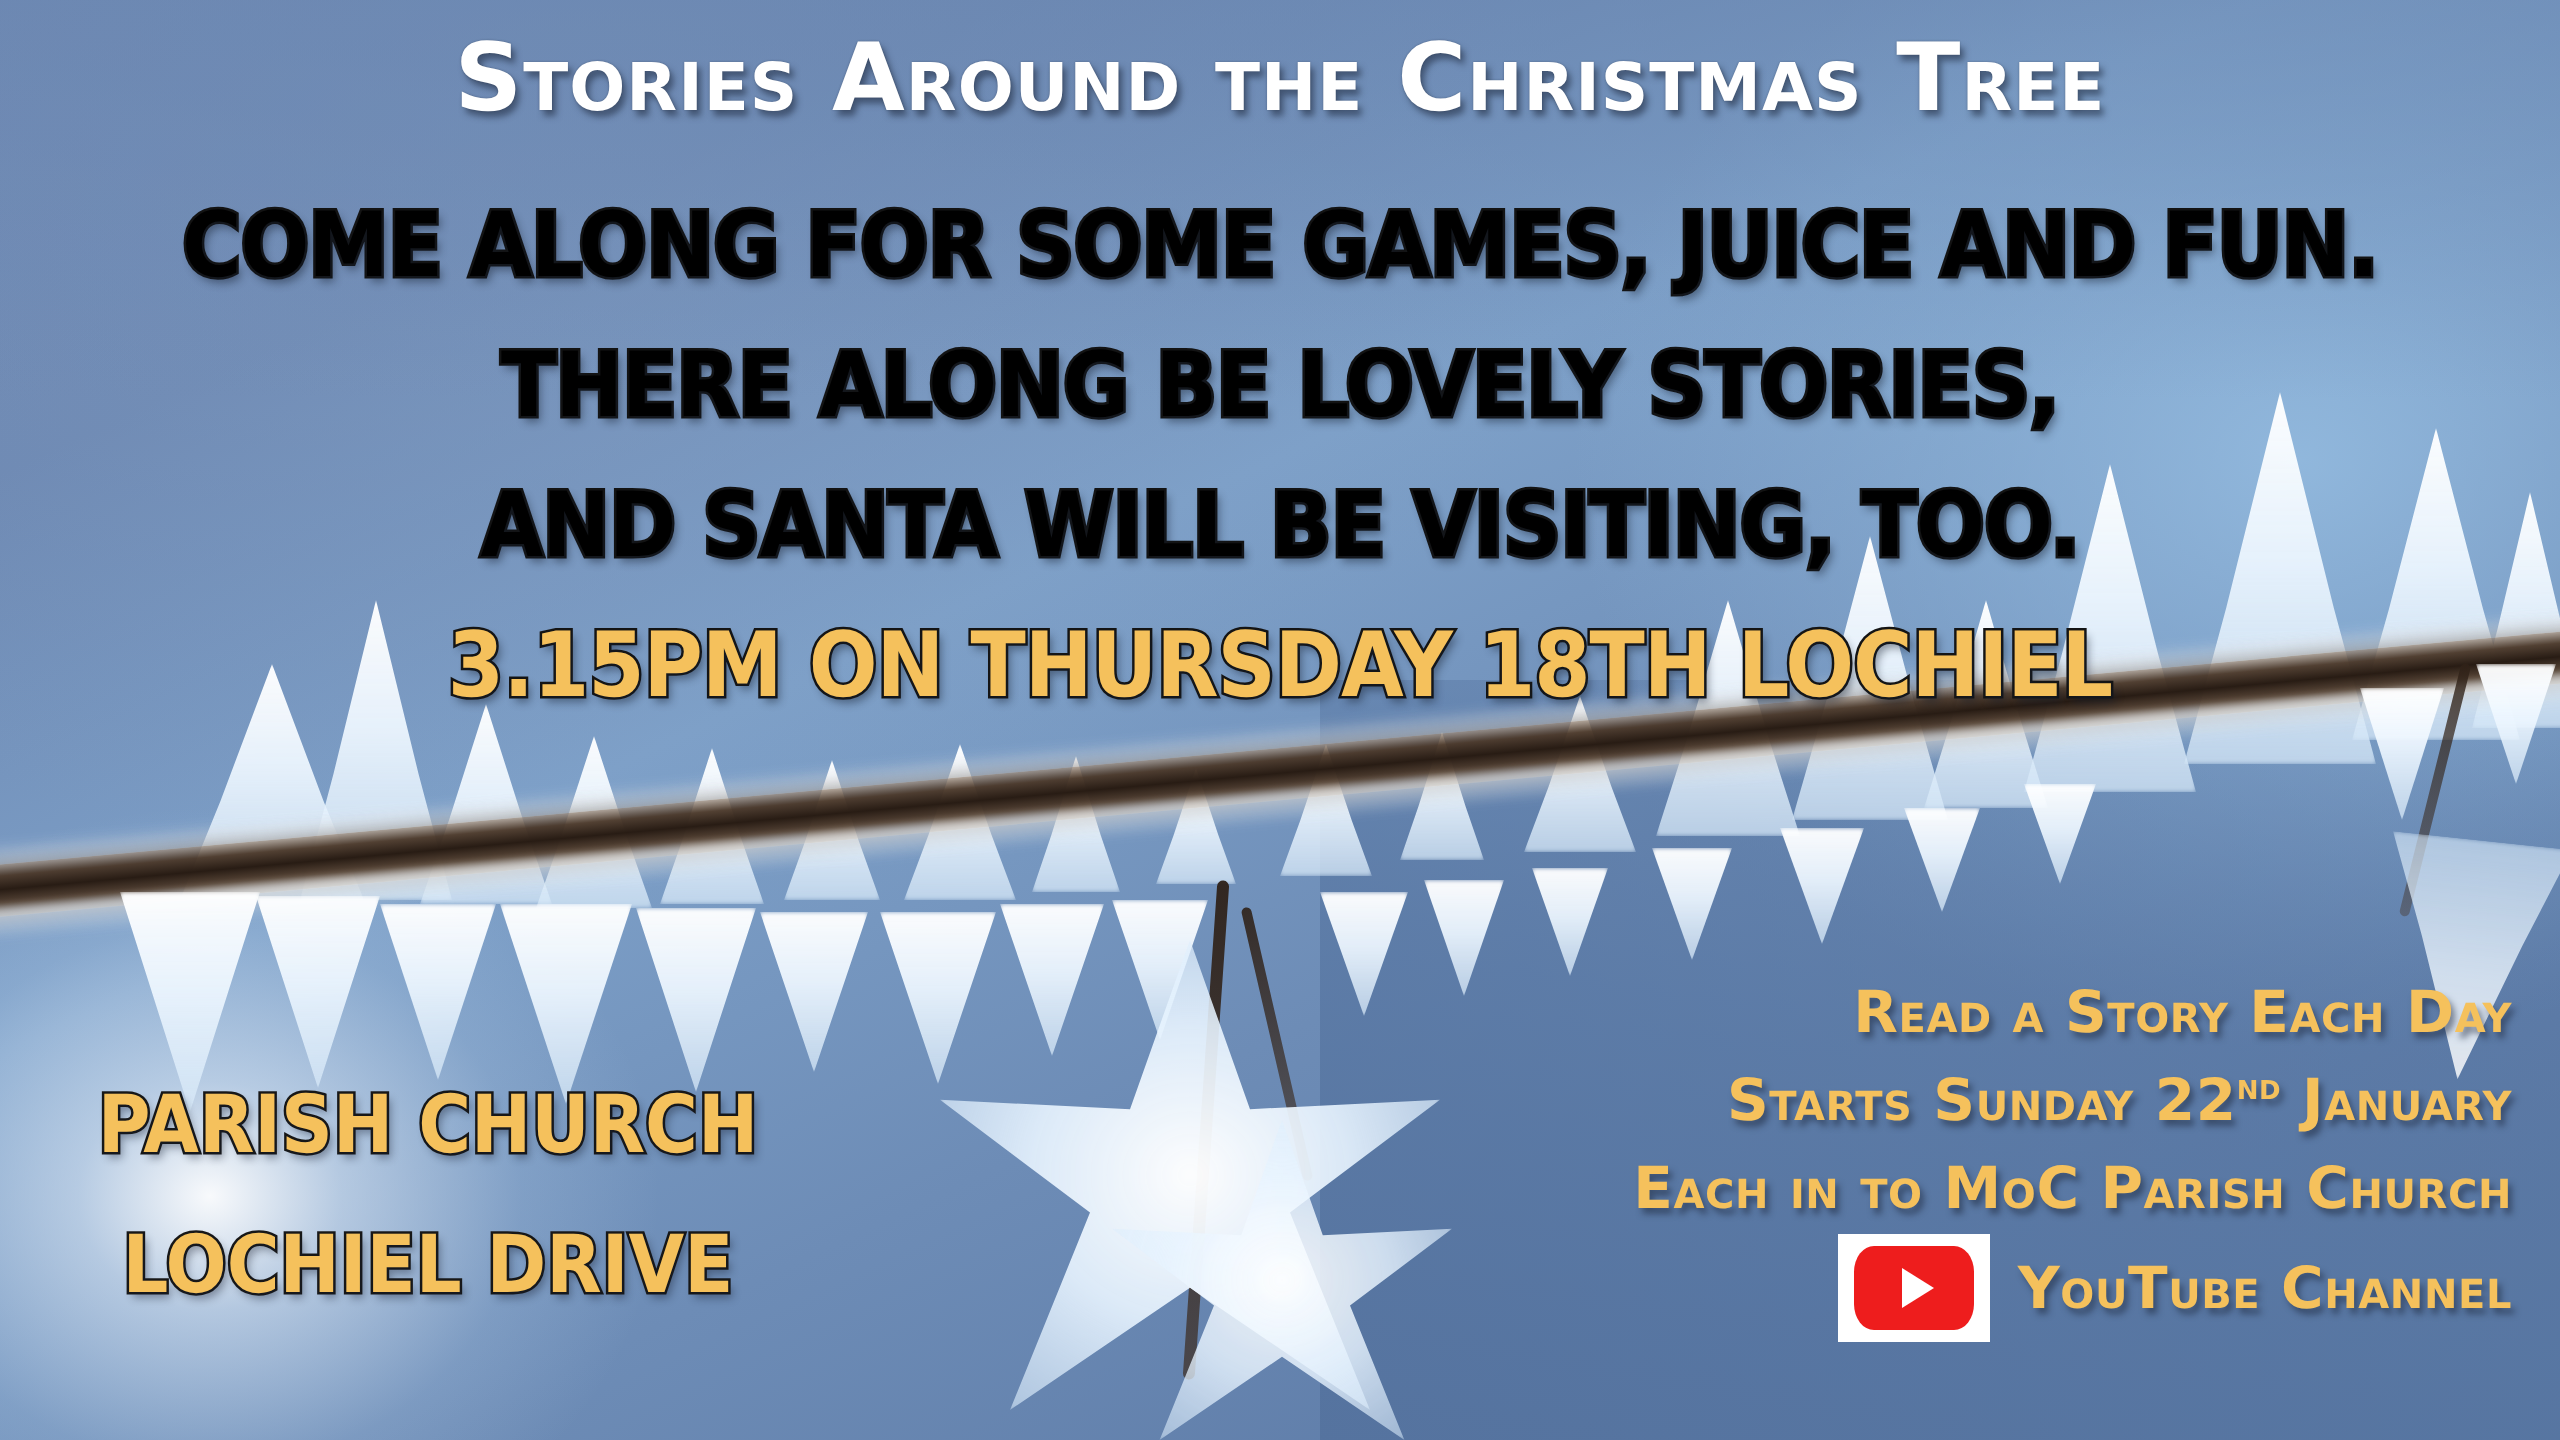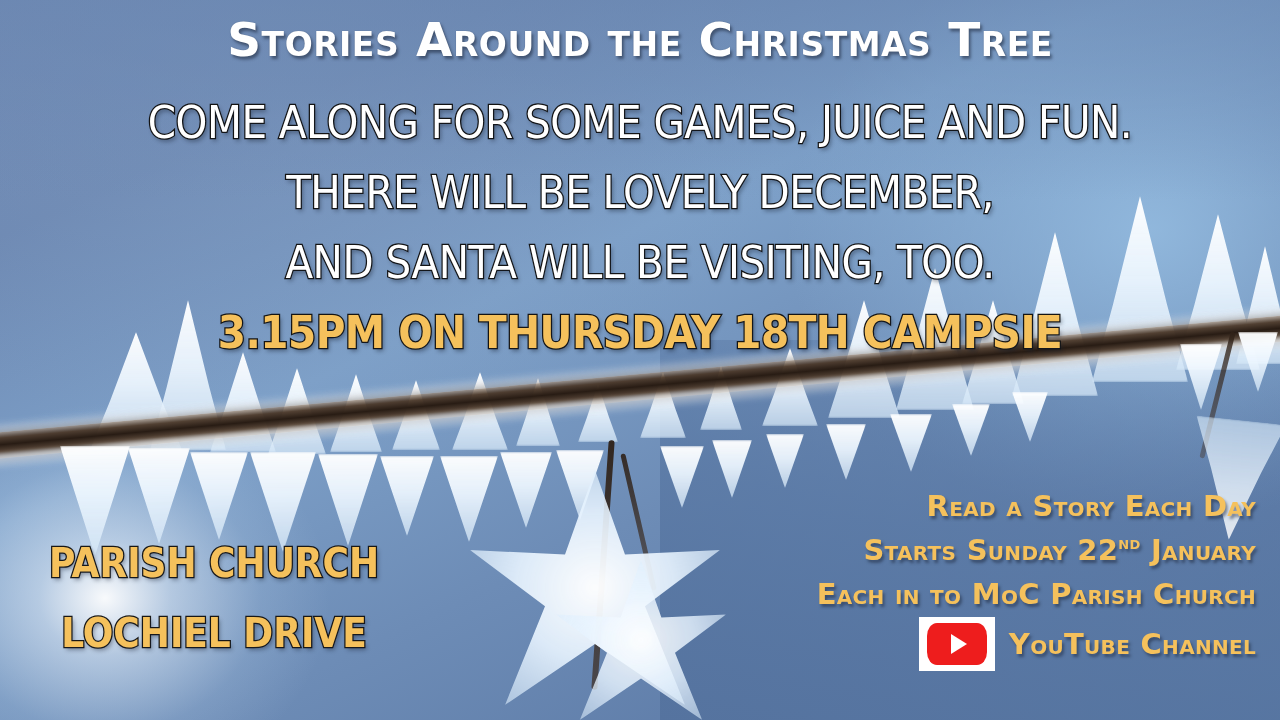--- a/index.html
+++ b/index.html
@@ -139,24 +139,24 @@
     color: #ffffff;
     text-shadow: 2px 3px 3px rgba(30,40,60,0.55), 0 0 1px rgba(30,40,60,0.4);
     white-space: nowrap;
   }
 
   .body-line {
     position: absolute;
     left: 0; right: 0;
     text-align: center;
     font-family: "DejaVu Sans Condensed", "DejaVu Sans", sans-serif;
-    font-weight: 400;
+    font-weight: 700;
     font-size: 45px;
     letter-spacing: -0.5px;
-    color: #ffffff;
+    color: #000000;
     -webkit-text-stroke: 2.5px #141414;
     paint-order: stroke fill;
     text-shadow: 2px 3px 4px rgba(20,28,45,0.45);
     white-space: nowrap;
   }
   .body-line.l1 { top: 96px; }
   .body-line.l2 { top: 166px; }
   .body-line.l3 { top: 236px; }
 
   .time-line {
@@ -315,25 +315,25 @@
     <div class="spike up" style="left:1190px; top:420px; width:90px; height:120px; transform:rotate(186deg); opacity:.85;"></div>
 
   </div>
 
   <div class="poster-text">
 
     <div class="title">Stories Around the Christmas Tree</div>
 
     <div class="body-line l1">COME ALONG FOR SOME GAMES, JUICE AND FUN.</div>
 
-    <div class="body-line l2">THERE WILL BE LOVELY DECEMBER,</div>
+    <div class="body-line l2">THERE ALONG BE LOVELY STORIES,</div>
 
     <div class="body-line l3">AND SANTA WILL BE VISITING, TOO.</div>
 
-    <div class="time-line">3.15PM ON THURSDAY 18TH CAMPSIE</div>
+    <div class="time-line">3.15PM ON THURSDAY 18TH LOCHIEL</div>
 
     <div class="address">
       <div>PARISH CHURCH</div>
       <div>LOCHIEL DRIVE</div>
     </div>
 
     <div class="santa-block">
       <span class="sb-line">Read a Story Each Day</span>
       <span class="sb-line"><span>Starts Sunday 22</span><sup>nd</sup><span> January</span></span>
       <span class="sb-line">Each in to MoC Parish Church</span>

